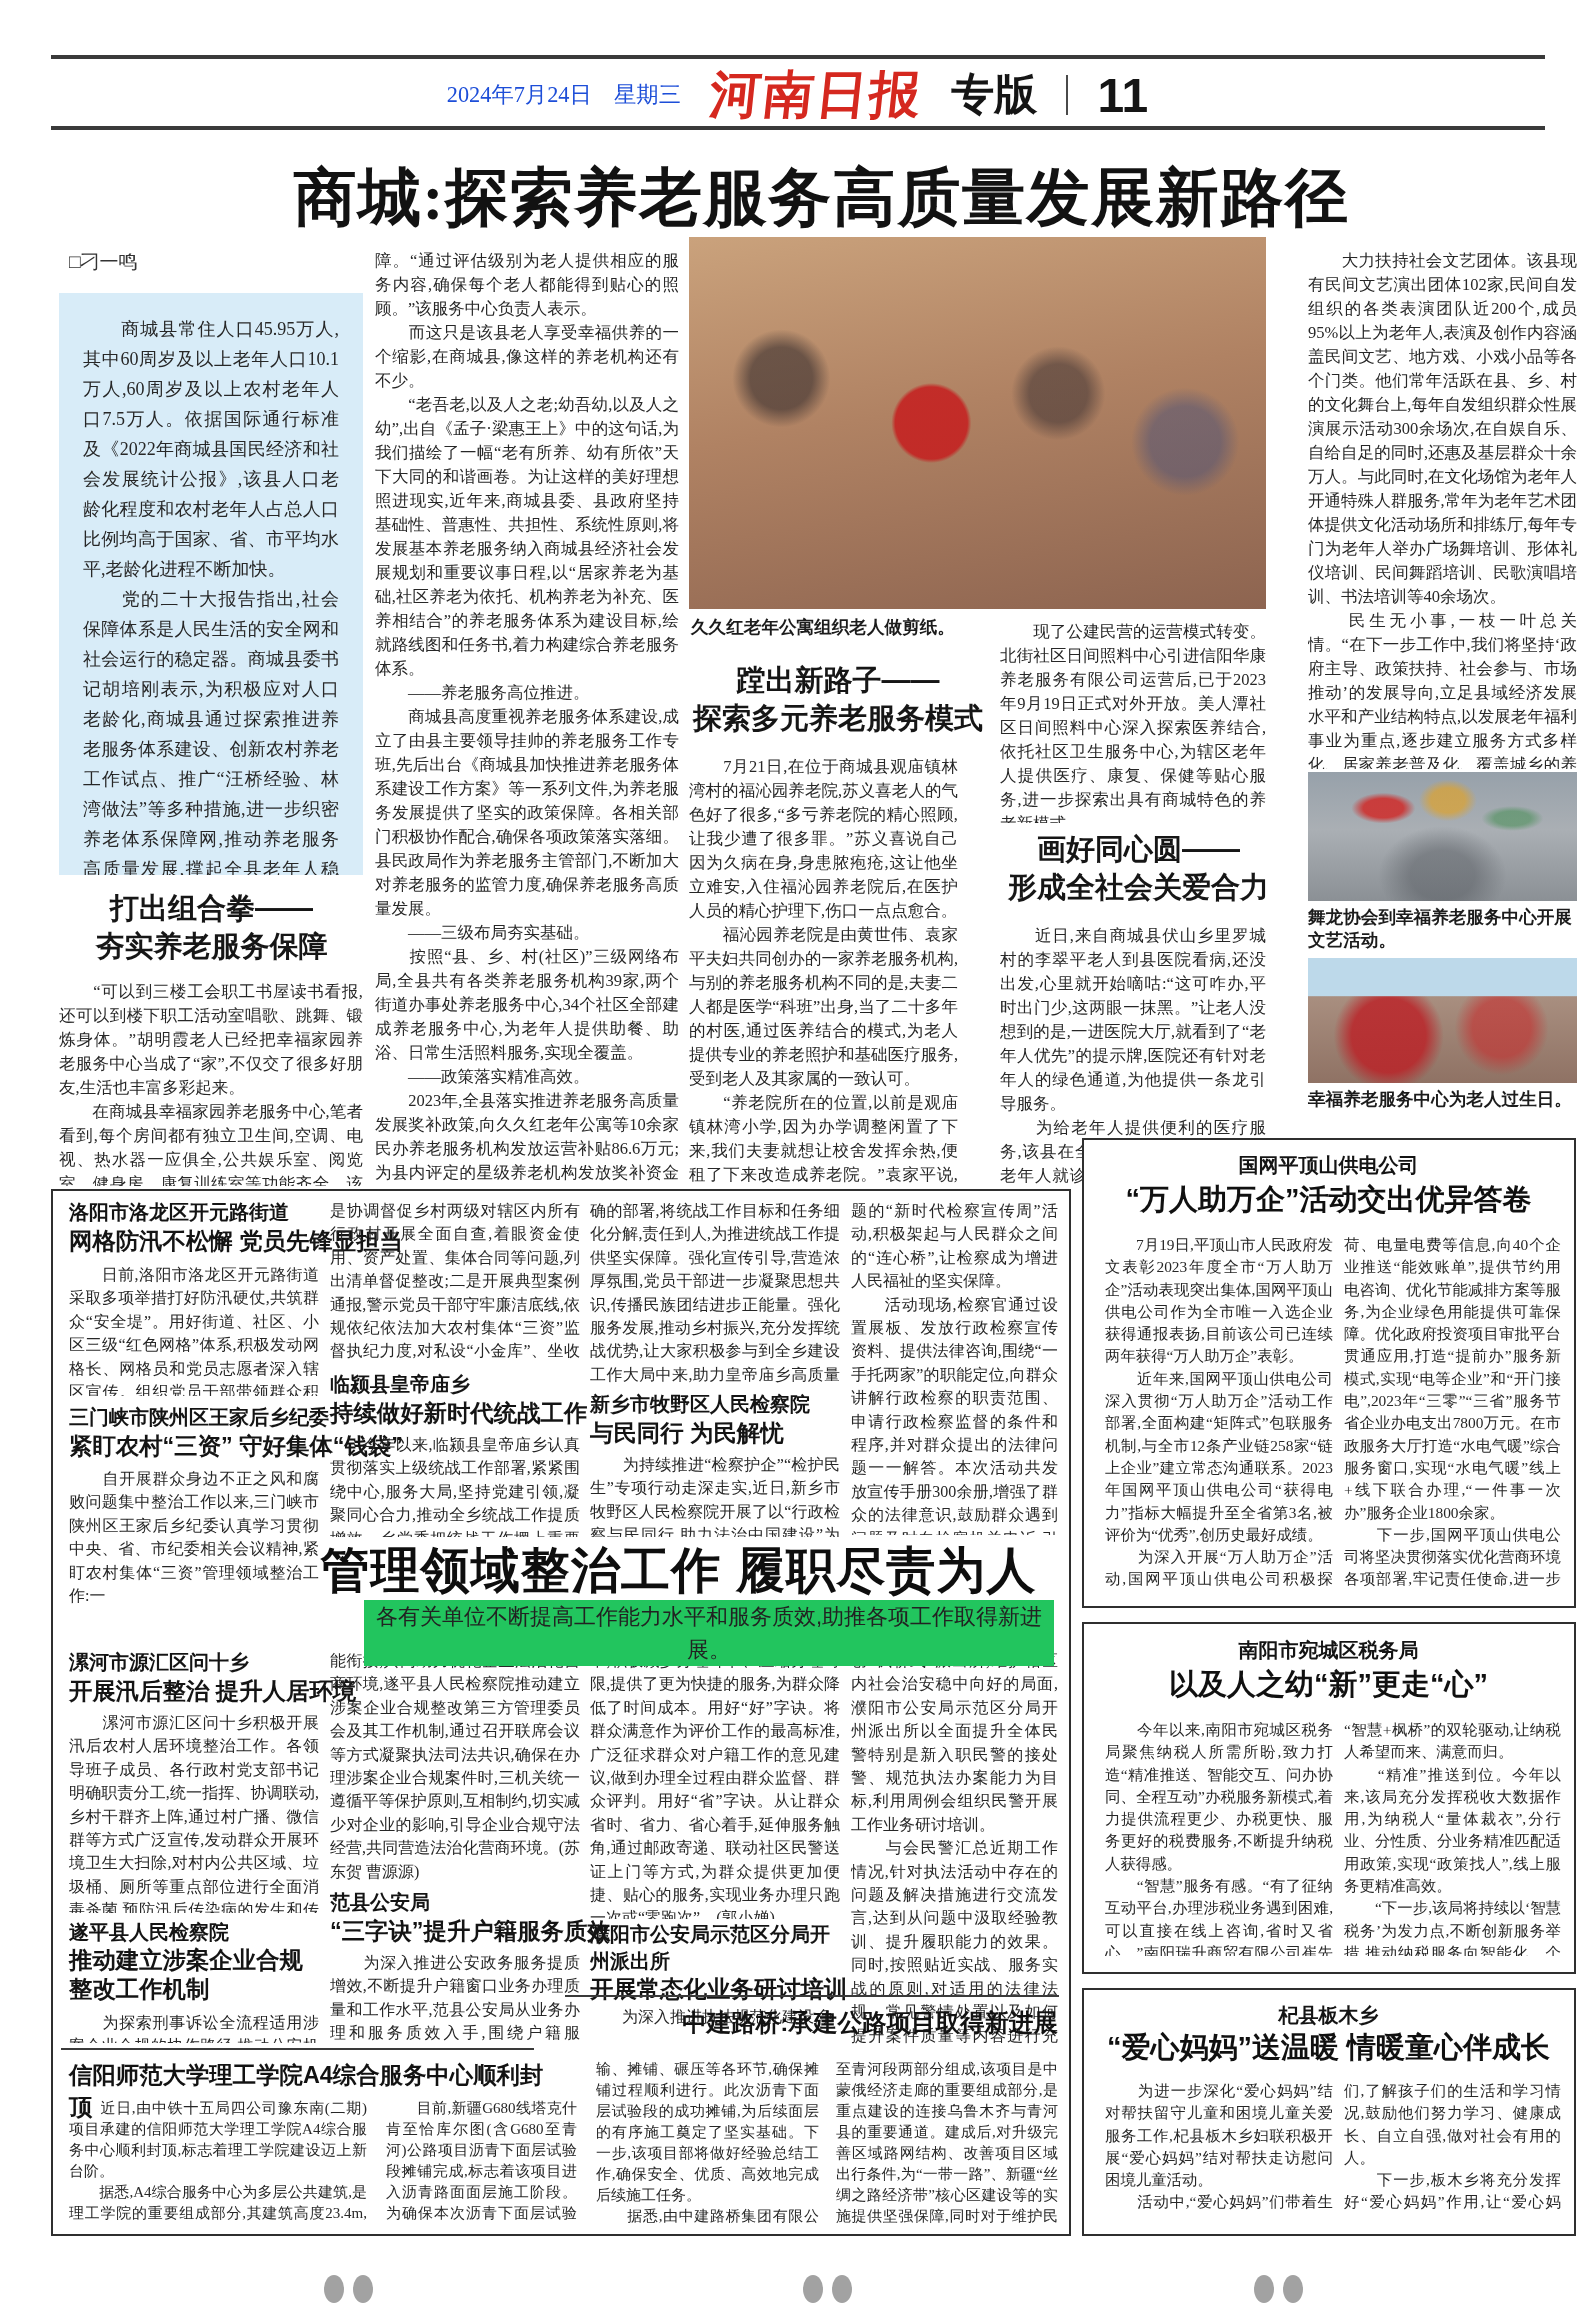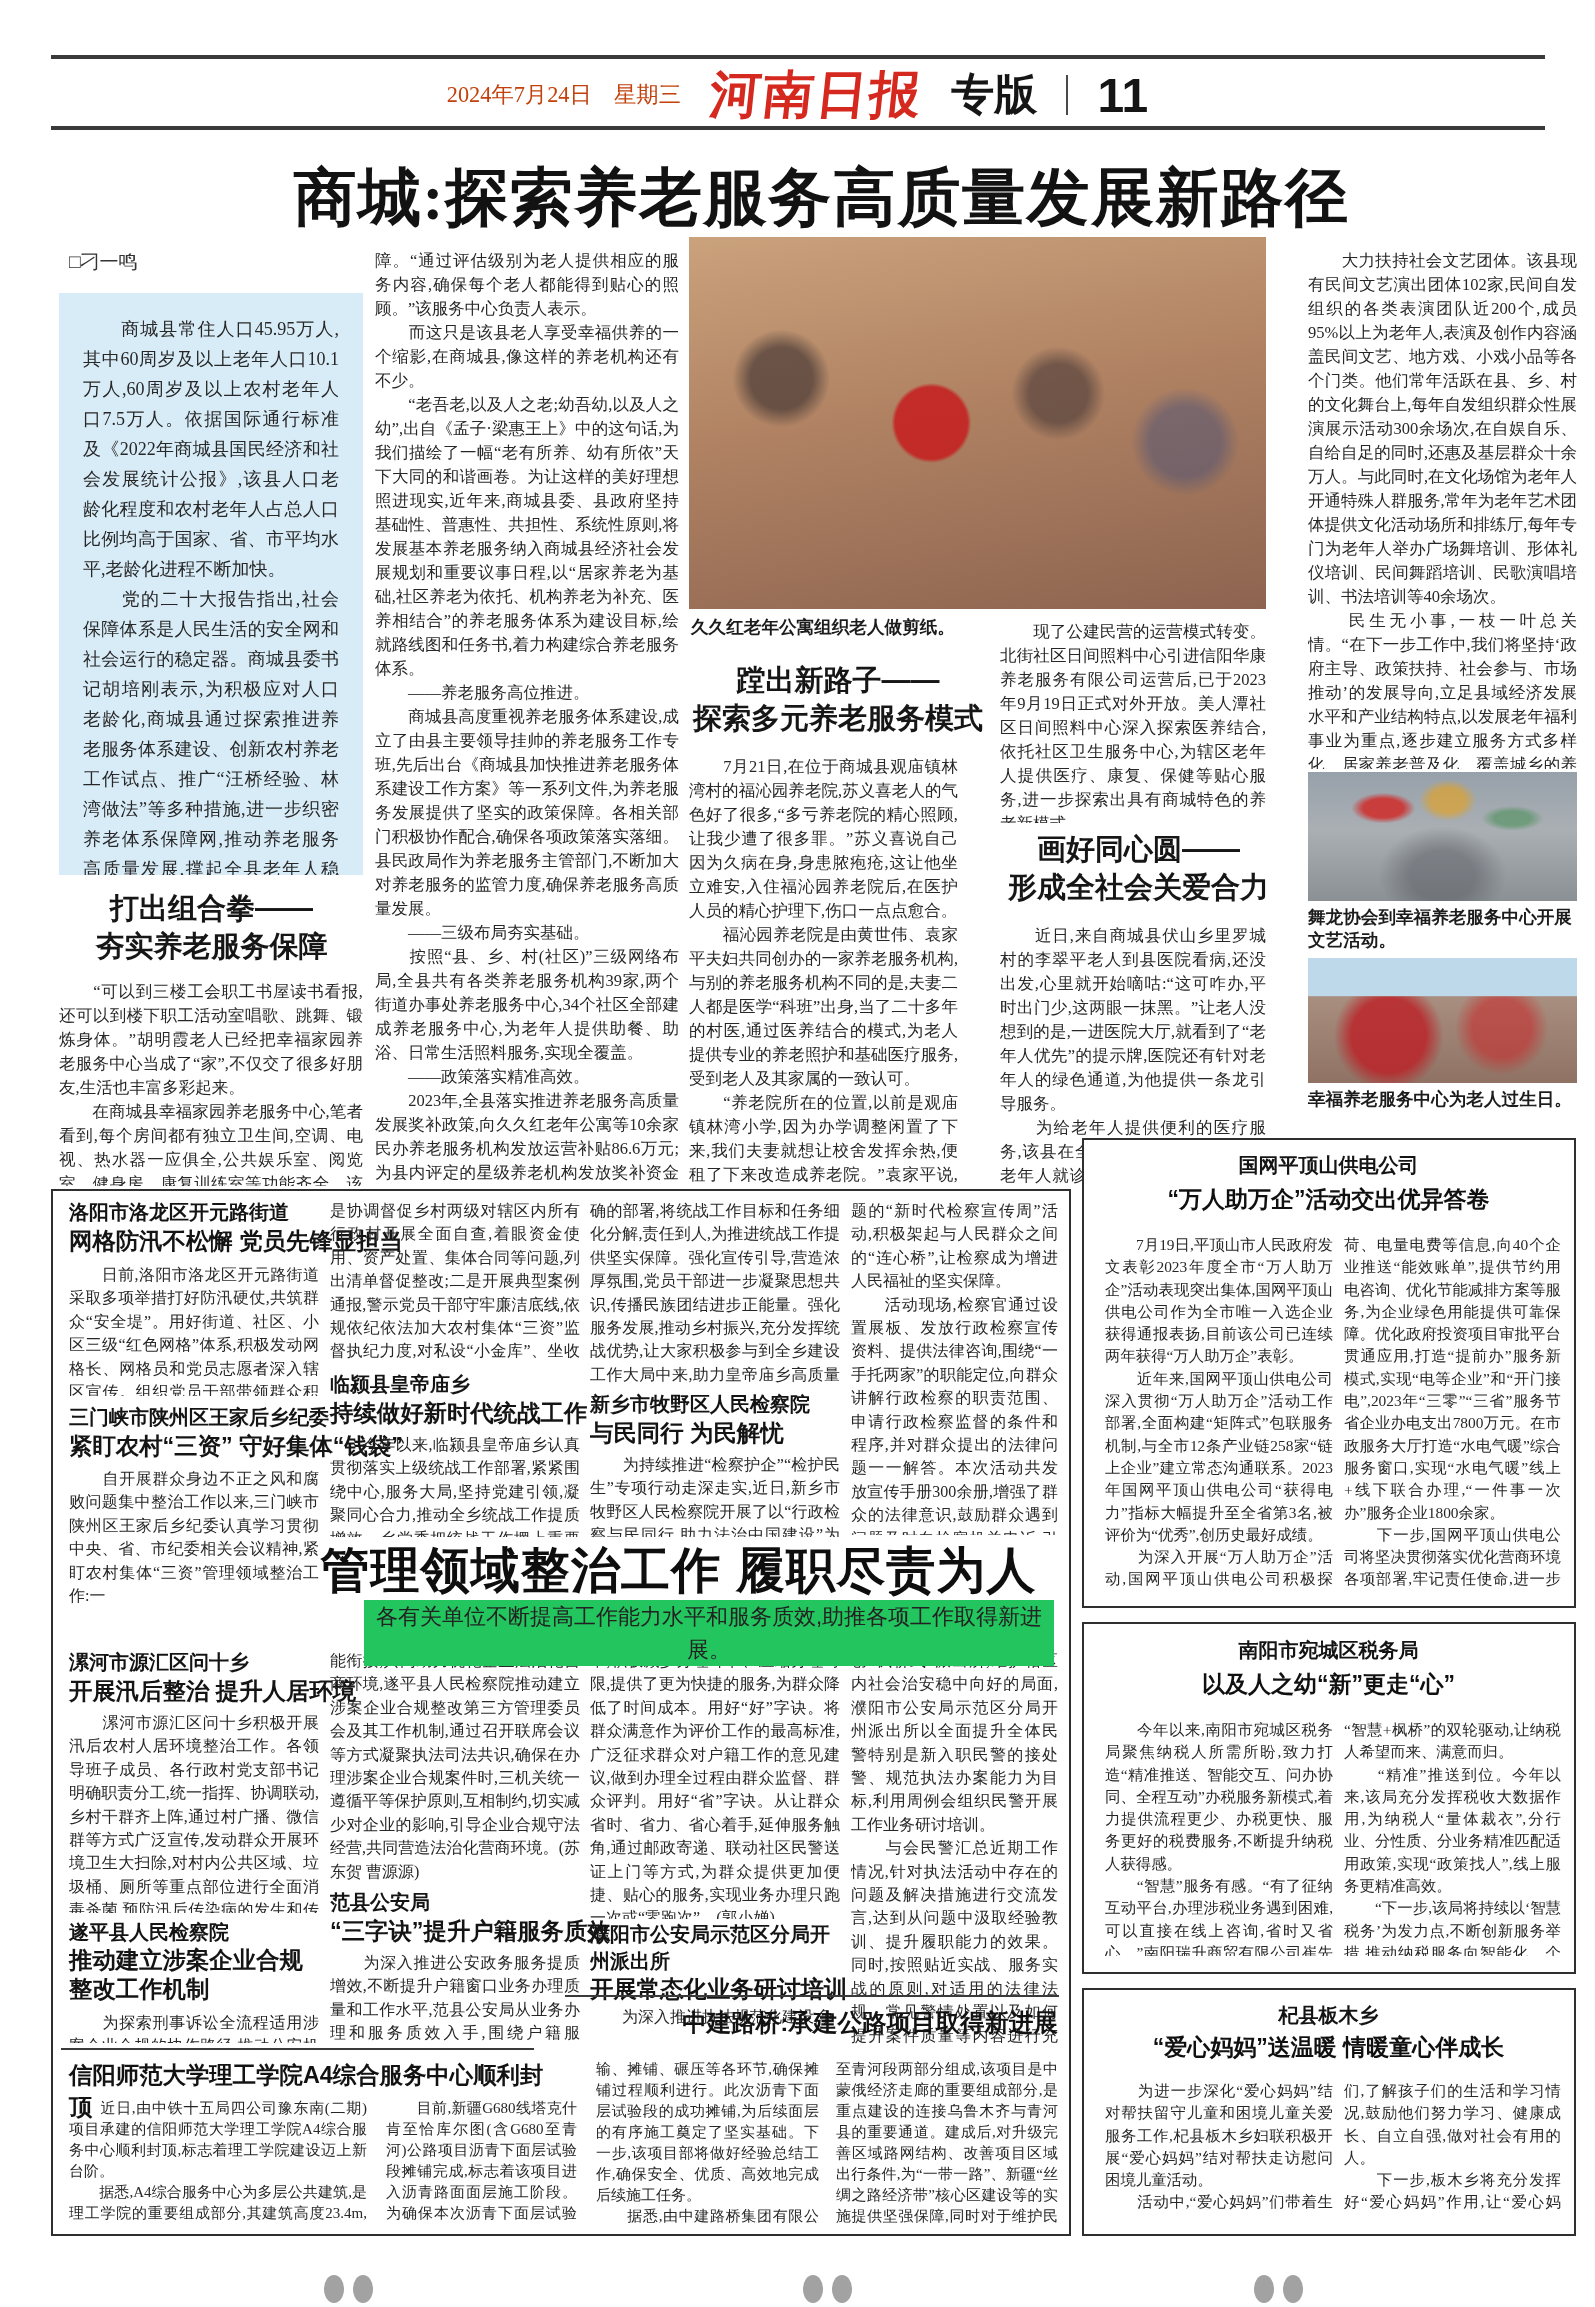--- a/index.html
+++ b/index.html
@@ -12,42 +12,42 @@
   .t-bot{font-size:16px;line-height:23.4px;}
   .t-r{font-size:15.4px;line-height:22.3px;}
   .hl{font-weight:900;color:#121212;padding-left:24px;}
   .sub1{font-size:29px;line-height:38px;font-weight:900;color:#161616;
         font-family:"Liberation Sans","DejaVu Sans",sans-serif;text-align:center;}
   .at1{font-size:20px;line-height:26.6px;font-weight:900;color:#141414;
        font-family:"Liberation Sans","DejaVu Sans",sans-serif;white-space:nowrap;}
   .at2{font-size:23.4px;line-height:30px;font-weight:900;color:#141414;
        font-family:"Liberation Sans","DejaVu Sans",sans-serif;white-space:nowrap;}
   .rt1{font-size:20px;line-height:25.5px;font-weight:700;text-align:center;color:#141414;}
-  .rt2{font-size:23px;line-height:35px;font-weight:900;text-align:center;color:#101010;
+  .rt2{font-size:29px;line-height:35px;font-weight:900;text-align:center;color:#101010;
        font-family:"Liberation Sans","DejaVu Sans",sans-serif;}
   .cap{font-size:17.6px;line-height:23.4px;font-weight:700;color:#1c1c1c;}
   .box{position:absolute;border:2.1px solid #2f2f2f;background:#fff;}
   .bluebox{position:absolute;background:#d8ecf8;padding:21px 24px;box-sizing:border-box;}
   .photo{position:absolute;overflow:hidden;}
   .dot{display:inline-block;width:20px;height:28px;border-radius:50%;background:#a2a2a2;margin:0 4.8px;}
   .hdr{position:absolute;left:0;top:65px;width:1595px;height:60px;display:flex;
        justify-content:center;align-items:center;gap:29px;}
   .masthead{font-size:51px;font-weight:900;color:#d5281f;transform:skewX(-6deg);letter-spacing:2.1px;}
   .pv{font-size:43px;font-weight:900;color:#151515;font-family:"Liberation Sans","DejaVu Sans",sans-serif;}
   .pn{font-size:48px;font-weight:900;color:#151515;font-family:"Liberation Sans","DejaVu Sans",sans-serif;}
   .vd{width:2.1px;height:40px;background:#4a4a4a;}
 </style>
 </head>
 <body>
 
 <div class="page">
 
   <div class="rule" style="left:51px;top:55px;width:1494px;height:3.7px"></div>
   <div class="hdr">
-    <span style="font-size:22.3px;color:#c2410c">
+    <span style="font-size:22.3px;color:#1d4ed8">
       <span>2024年7月24日</span>　<span>星期三</span>
     </span>
     <span class="masthead">河南日报</span>
     <span class="pv">专版</span>
     <span class="vd"></span>
     <span class="pn">11</span>
   </div>
   <div class="rule" style="left:51px;top:126px;width:1494px;height:4.3px"></div>
 
   <div class="abs hl" style="left:0;top:155px;width:1595px;text-align:center;font-size:63px;letter-spacing:1.6px">商城:探索养老服务高质量发展新路径</div>

